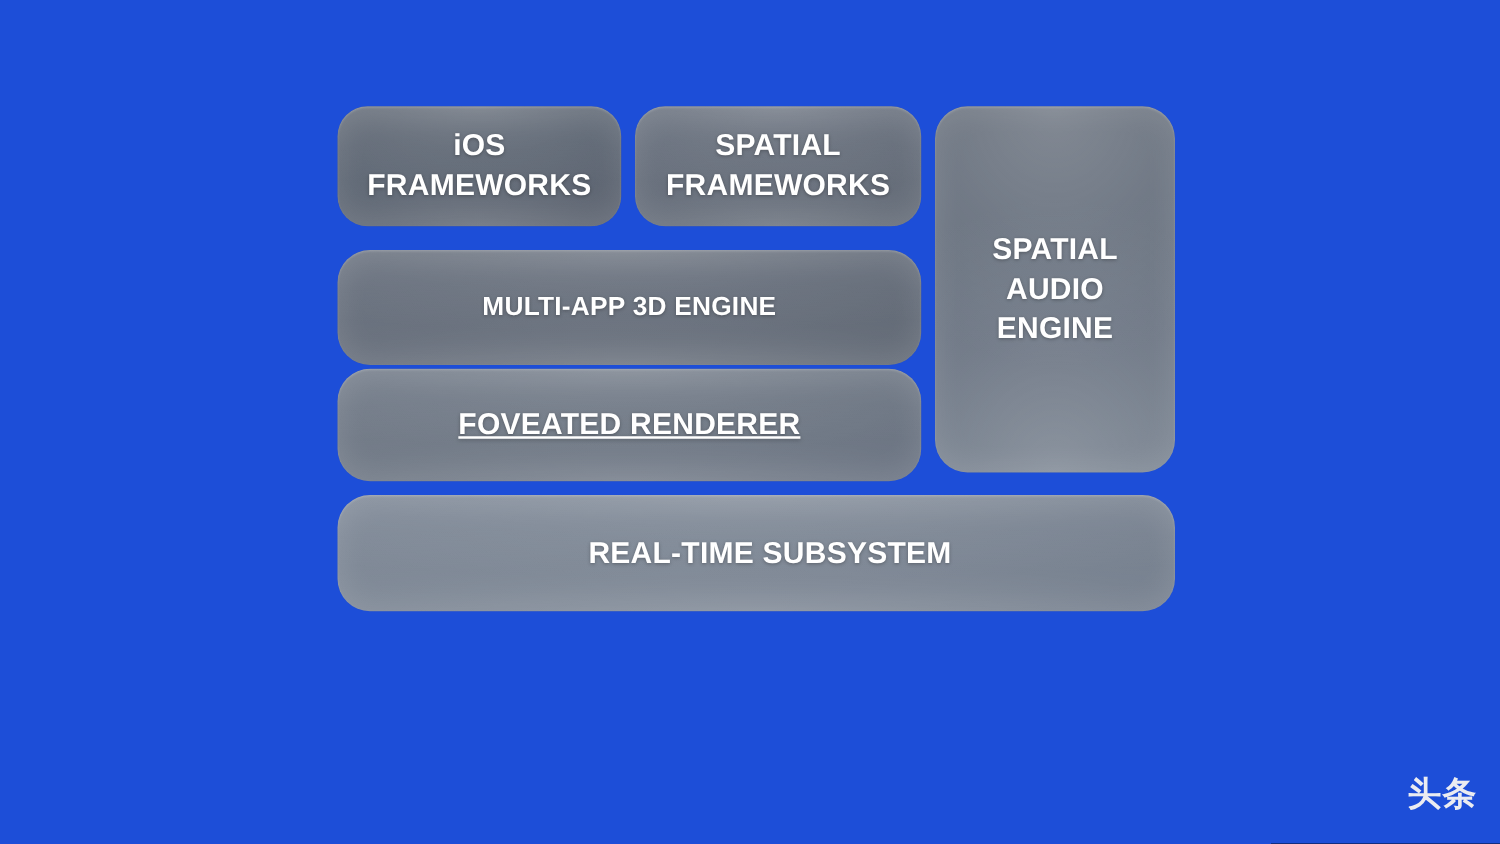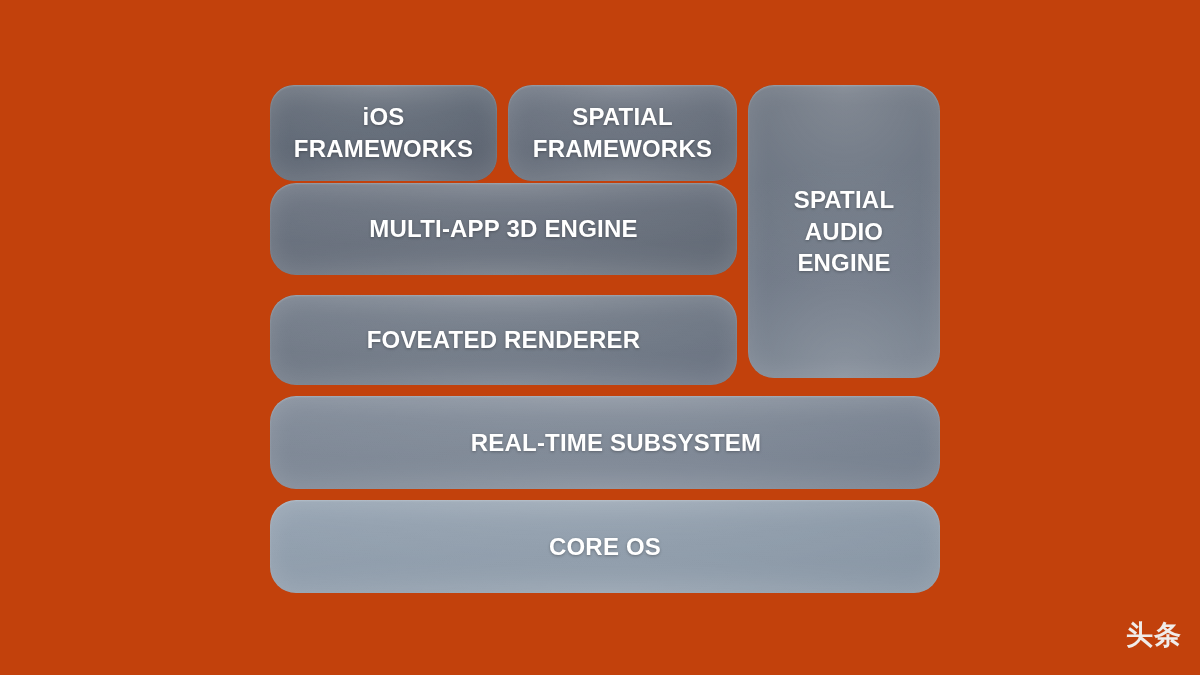--- a/index.html
+++ b/index.html
@@ -11,21 +11,21 @@
     width: 1200px;
     height: 675px;
     overflow: hidden;
     font-family: "Liberation Sans", sans-serif;
     position: relative;
   }
 
   #stage {
     position: absolute;
     inset: 0;
-    background: #c2410c;
+    background: #1d4ed8;
   }
 
   
   .block {
     position: absolute;
     border-radius: 26px;
     display: flex;
     align-items: center;
     justify-content: center;
     text-align: center;
@@ -65,39 +65,40 @@
     background:
       linear-gradient(168deg, #656d79 0%, #5d6673 45%, #585f6c 100%);
   }
   .tint-2 {
     background:
       linear-gradient(168deg, #6b7380 0%, #646c79 48%, #5f6773 100%);
   }
   .tint-3 {
     background:
       linear-gradient(168deg, #747d8a 0%, #6d7683 50%, #687180 100%);
+    text-decoration: underline;
   }
   .tint-4 {
     background:
       linear-gradient(168deg, #808a98 0%, #7a8492 50%, #737d8c 100%);
   }
   .tint-5 {
     background:
       linear-gradient(168deg, #93a1b0 0%, #8b99a8 50%, #8694a3 100%);
   }
   .tint-side {
     background:
       linear-gradient(172deg, #6a727e 0%, #69727f 30%, #6f7886 62%, #7a8491 100%);
   }
 
   
   #blk-ios-frameworks      { left: 270px; top: 85px;  width: 227px; height: 96px;  border-radius: 24px; font-size: 24px; }
   #blk-spatial-frameworks  { left: 508px; top: 85px;  width: 229px; height: 96px;  border-radius: 24px; font-size: 24px; }
   #blk-spatial-audio       { left: 748px; top: 85px;  width: 192px; height: 293px; border-radius: 26px; font-size: 24px; }
-  #blk-multi-app-3d-engine { left: 270px; top: 183px; width: 467px; height: 92px;  border-radius: 26px; font-size: 24px; }
+  #blk-multi-app-3d-engine { left: 270px; top: 200px; width: 467px; height: 92px;  border-radius: 26px; font-size: 21px; }
   #blk-foveated-renderer   { left: 270px; top: 295px; width: 467px; height: 90px;  border-radius: 26px; font-size: 24px; }
   #blk-real-time-subsystem { left: 270px; top: 396px; width: 670px; height: 93px;  border-radius: 26px; font-size: 24px; padding-left: 22px; }
   #blk-core-os             { left: 270px; top: 500px; width: 670px; height: 93px;  border-radius: 26px; font-size: 24px; }
 
   
   #watermark {
     position: absolute;
     right: 18px;
     bottom: 22px;
     color: #f2f2f2;
@@ -139,21 +140,18 @@
   </div>
 
   <div class="block tint-3" id="blk-foveated-renderer">
     <span class="label">FOVEATED RENDERER</span>
   </div>
 
   <div class="block tint-4" id="blk-real-time-subsystem">
     <span class="label">REAL-TIME SUBSYSTEM</span>
   </div>
 
-  <div class="block tint-5" id="blk-core-os">
-    <span class="label">CORE OS</span>
-  </div>
 
   <div id="watermark">
     <span class="wm-brand">头条</span>
   </div>
 
 </div>
 
 </body></html>

